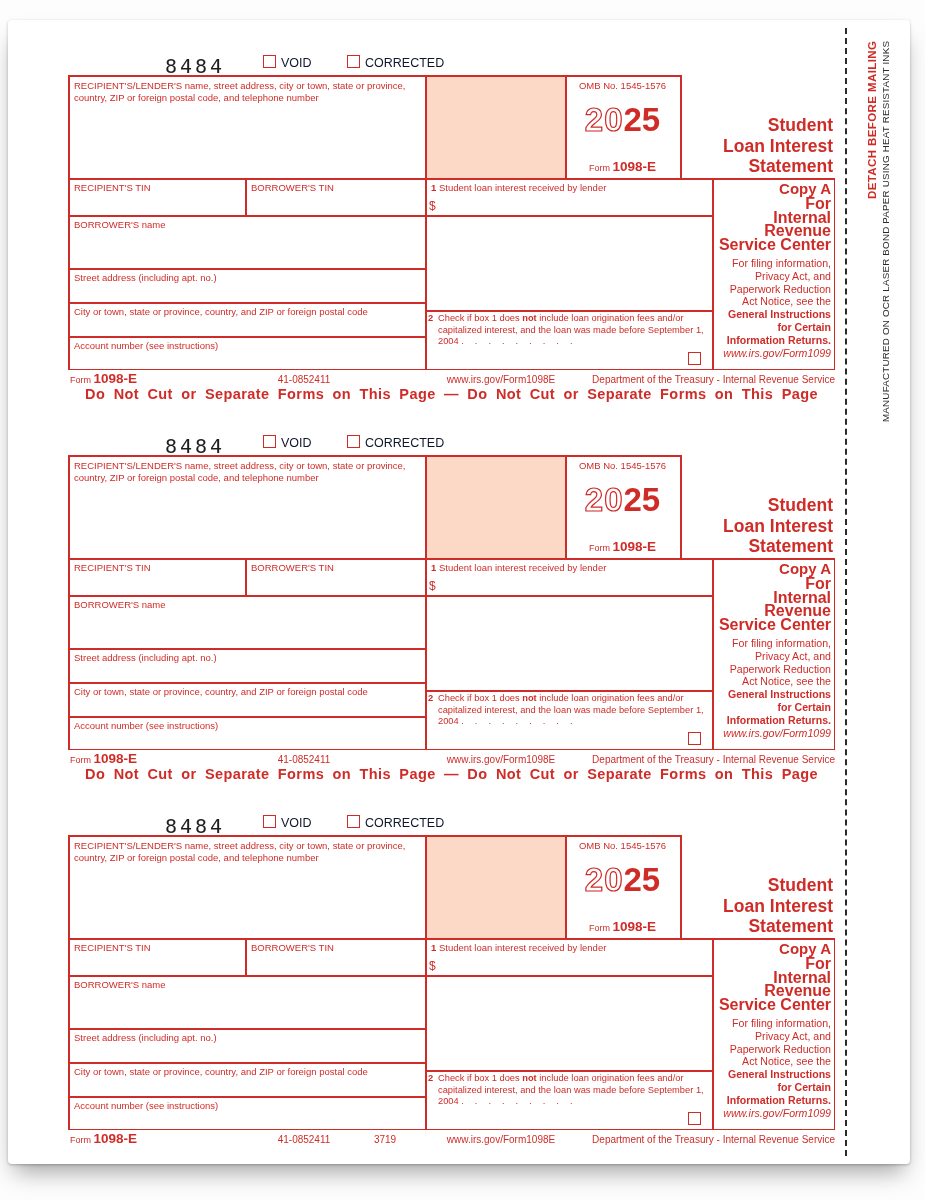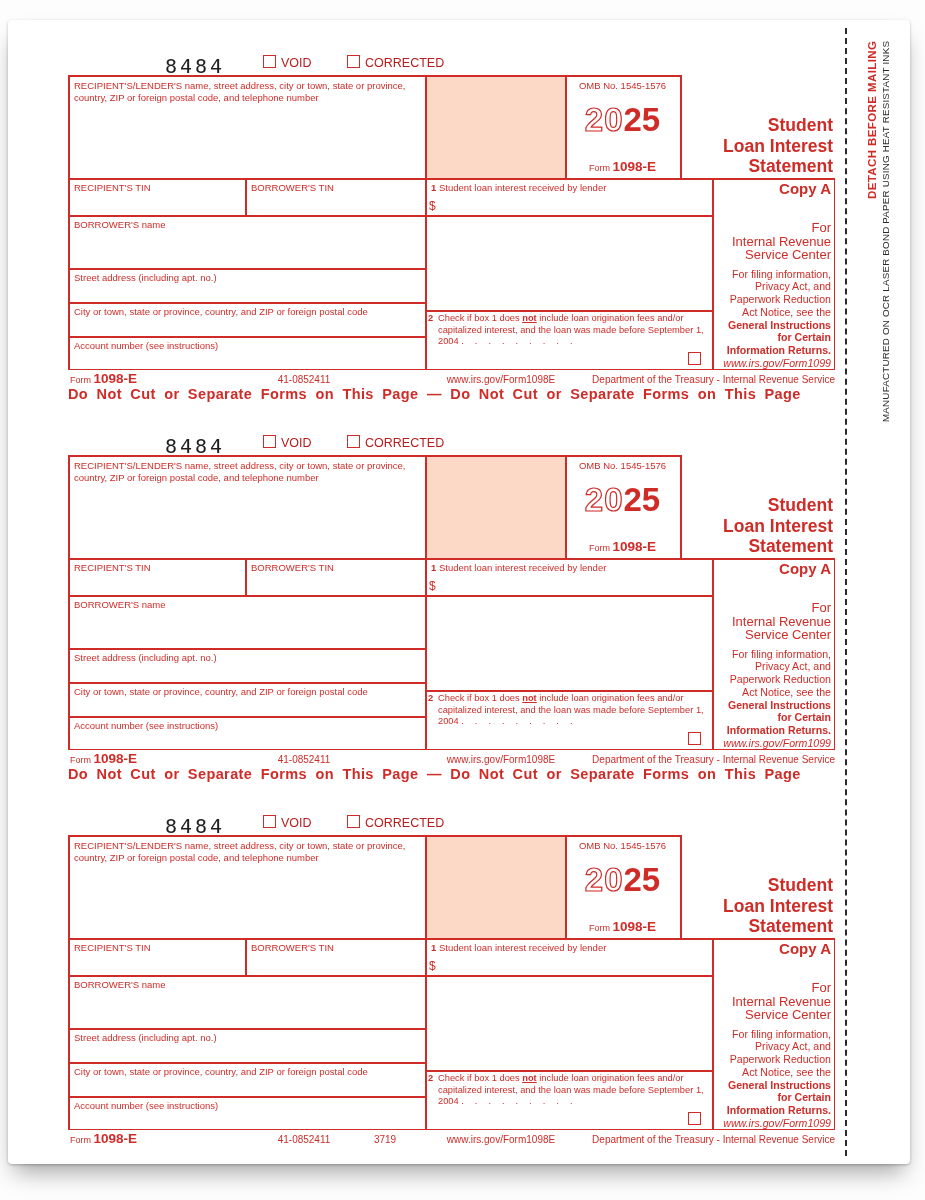--- a/index.html
+++ b/index.html
@@ -5,63 +5,63 @@
   html,body{margin:0;padding:0;background:#fdfdfd;width:925px;height:1200px;overflow:hidden;
             font-family:"Liberation Sans", sans-serif;}
   .sheet{position:absolute;left:8px;top:20px;width:902px;height:1144px;background:#ffffff;
          border-radius:4px;box-shadow:0 1px 3px rgba(0,0,0,.25),0 14px 22px -6px rgba(0,0,0,.35);}
   
   .form-block{position:absolute;left:60px;width:767px;height:352px;}
   .form-header{position:absolute;top:0;left:0;width:100%;height:22px;}
   .ocr-code{position:absolute;left:97px;top:1px;font-family:"DejaVu Sans Mono",monospace;
             font-size:20px;letter-spacing:3px;color:#1f1f1f;}
   .chk{position:absolute;width:13px;height:13px;border:1.6px solid #cf2c28;background:#fff;box-sizing:border-box;}
-  .chk-label{position:absolute;top:3px;font-size:12.5px;color:#b91c1c;}
+  .chk-label{position:absolute;top:3px;font-size:12.5px;color:#0f172a;}
   .box{position:absolute;top:22px;left:0;width:767px;height:295px;}
   .h,.v{position:absolute;background:#cf2c28;}
   .h{height:1.6px;} .v{width:1.6px;}
   .cell-label{position:absolute;font-size:9.5px;line-height:11.5px;color:#cf2c28;}
   .pink-cell{position:absolute;left:357px;top:0;width:140px;height:103px;background:#fbd9c6;}
   .omb-cell{position:absolute;left:497px;top:0;width:115px;height:103px;text-align:center;}
   .omb-no{font-size:9.5px;color:#cf2c28;margin-top:5px;}
   .year{font-size:33px;font-weight:bold;color:#cf2c28;margin-top:12px;line-height:34px;}
   .year-outline{color:#ffffff;-webkit-text-stroke:1.2px #cf2c28;letter-spacing:1px;}
   .form-id{position:absolute;bottom:4px;width:100%;text-align:center;color:#cf2c28;font-size:9px;}
   .form-id b{font-size:13.5px;}
   .main-title{position:absolute;right:2px;top:40px;width:320px;text-align:right;color:#cf2c28;
               font-weight:bold;font-size:17.5px;line-height:20.5px;}
   .copy-col{position:absolute;left:644px;top:103px;width:123px;height:192px;text-align:right;
             color:#cf2c28;box-sizing:border-box;padding:3px 4px 0 0;}
   .copy-a{font-size:15px;font-weight:bold;line-height:16px;}
-  .copy-for{font-size:13px;font-weight:normal;line-height:13.5px;margin-top:24px;}
+  .copy-for{font-size:16px;font-weight:bold;line-height:13.5px;}
   .filing{font-size:10.6px;line-height:12.8px;margin-top:6px;margin-left:9px;}
   .filing .b{font-weight:bold;}
   .filing .i{font-style:italic;}
   .dollar{position:absolute;left:4px;bottom:2px;font-size:12px;color:#cf2c28;}
   .box2-text{position:absolute;left:357px;top:235px;width:287px;height:60px;box-sizing:border-box;
              padding:3px 6px 0 13px;font-size:9.3px;line-height:11.6px;color:#cf2c28;}
   .box2-num{position:absolute;left:3px;top:3px;font-weight:bold;}
   .dots{letter-spacing:11px;}
   .box2-chk{left:263px;top:42px;position:absolute;width:13px;height:13px;border:1.6px solid #cf2c28;box-sizing:border-box;}
   .footer-row{position:absolute;top:319px;left:0;width:767px;height:14px;font-size:10px;color:#cf2c28;}
   .footer-form{position:absolute;left:2px;bottom:0;font-size:9px;}
   .footer-form b{font-size:13.5px;}
   .footer-cat{position:absolute;left:176px;width:120px;text-align:center;bottom:1px;}
   .printer-code{position:absolute;left:287px;width:60px;text-align:center;bottom:1px;}
   .footer-url{position:absolute;left:373px;width:120px;text-align:center;bottom:1px;}
   .footer-dept{position:absolute;right:0;bottom:1px;}
-  .do-not-cut-row{position:absolute;top:333px;left:0;width:767px;text-align:left;color:#cf2c28;
+  .do-not-cut-row{position:absolute;top:333px;left:0;width:767px;text-align:center;color:#cf2c28;
                   font-weight:bold;font-size:14.5px;letter-spacing:.4px;word-spacing:4px;}
   
   .perforation{position:absolute;left:837px;top:8px;height:1128px;width:0;
                border-left:2px dashed #2a2a2a;}
   .vtext{position:absolute;transform:rotate(-90deg);transform-origin:top left;white-space:nowrap;}
   .vtext-red{left:858px;top:179px;width:148px;font-size:11.5px;font-weight:bold;color:#cf2c28;letter-spacing:.4px;}
   .vtext-black{left:872px;top:402px;width:360px;font-size:9.8px;color:#2b2b2b;letter-spacing:.2px;}
-  .bold{font-weight:bold;text-decoration:underline;}
+  .bold{font-weight:bold;}
 </style>
 </head>
 <body>
 
 <div class="sheet">
   <div id="forms-container">
   <div class="form-block" style="top: 33px;">
     <div class="form-header">
       <span class="ocr-code">8484</span>
       <span class="chk" style="left:195px;top:2px;"></span>

